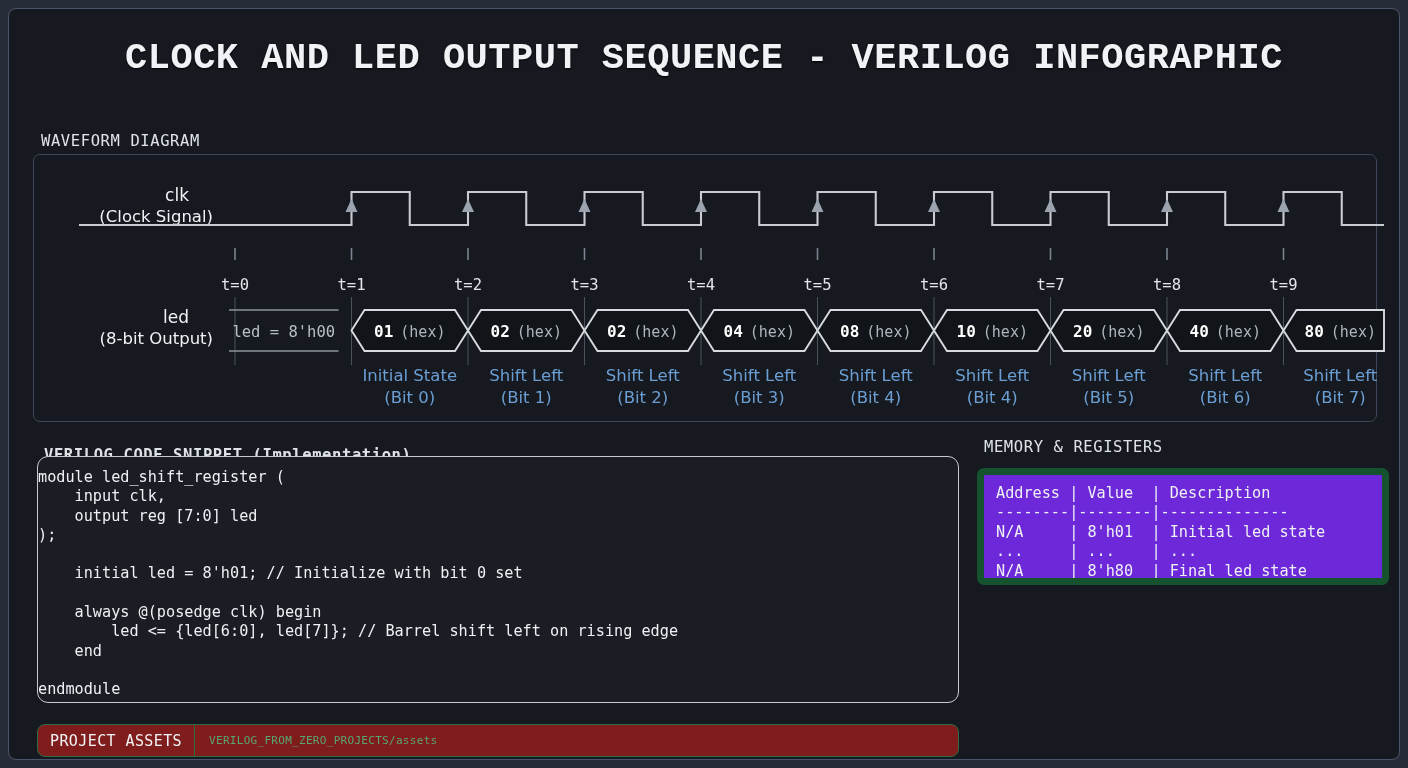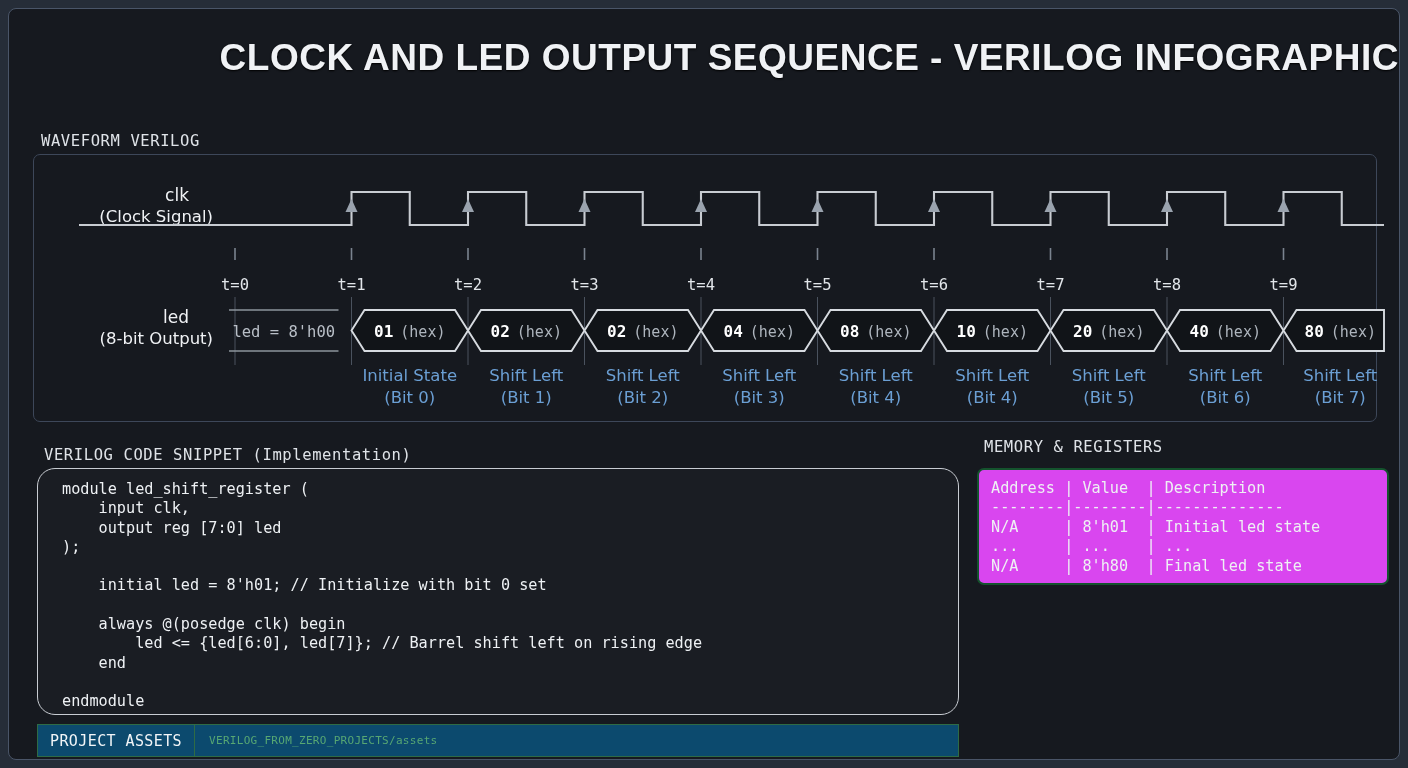--- a/index.html
+++ b/index.html
@@ -13,23 +13,23 @@
   #root {
     position: absolute;
     left: 8px; top: 8px;
     width: 1392px; height: 752px;
     background: #16191f;
     border: 1px solid #4a5568;
     border-radius: 8px;
     overflow: hidden;
   }
   #title {
-    text-align: right;
+    text-align: center;
     color: #f0f2f5;
-    font-family: Liberation Sans, sans-serif;
+    font-family: Liberation Mono, monospace;
     font-weight: bold;
     font-size: 37px;
     letter-spacing: 0.5px;
     margin-top: 28px;
     text-shadow: 0 1px 2px #000;
   }
   .section-label {
     color: #dfe3e8;
     font-family: "DejaVu Sans Mono", monospace;
     font-size: 15.5px;
@@ -41,65 +41,65 @@
     position: absolute;
     left: 24px; top: 145px;
     width: 1344px; height: 268px;
     border: 1px solid #3d4759;
     border-radius: 7px;
     background: #16191f;
     padding-left: 20px;
   }
   #wave-svg { display: block; }
   
-  #code-label { position: absolute; left: 35px; top: 437px; }
+  #code-label { position: absolute; left: 35px; top: 437px; font-weight: bold; }
   #code-panel {
     position: absolute;
-    left: 28px; top: 459px;
+    left: 28px; top: 447px;
     width: 922px; height: 247px;
     border: 1px solid #c8ccd2;
-    border-radius: 18px;
+    border-radius: 11px;
     background: #1a1d23;
-    padding: 11px 24px;
+    padding: 11px 0;
     overflow: hidden;
   }
   #code-pre {
     color: #eef1f4;
     font-family: "DejaVu Sans Mono", monospace;
     font-size: 15.2px;
     line-height: 19.3px;
     white-space: pre;
   }
   
   #mem-label { position: absolute; left: 975px; top: 429px; }
   #mem-panel {
     position: absolute;
     left: 968px; top: 459px;
     width: 412px; height: 117px;
-    border: 2px solid #14532d;
+    border: 7px solid #14532d;
     border-radius: 7px;
-    background: #d946ef;
+    background: #6d28d9;
     padding: 9px 12px;
     overflow: hidden;
   }
   #mem-pre {
     color: #eef1f4;
     font-family: "DejaVu Sans Mono", monospace;
     font-size: 15.2px;
     line-height: 19.4px;
     white-space: pre;
   }
   
   #assets-bar {
     position: absolute;
     left: 28px; top: 715px;
     width: 922px; height: 33px;
     border: 1px solid #2f6b45;
-    border-radius: 0;
-    background: #0c4a6e;
+    border-radius: 8px;
+    background: #7f1d1d;
     display: flex;
     align-items: center;
   }
   #assets-title {
     color: #f2f5f7;
     font-size: 15px;
     font-family: "DejaVu Sans Mono", monospace;
     padding: 0 12px;
     letter-spacing: 0.4px;
   }
@@ -114,21 +114,21 @@
   text { font-family: "DejaVu Sans Mono", monospace; }
   text.sans { font-family: "DejaVu Sans", sans-serif; }
 </style>
 </head>
 <body>
 
 <div id="root">
 
   <div id="title">CLOCK AND LED OUTPUT SEQUENCE - VERILOG INFOGRAPHIC</div>
 
-  <div id="wave-label" class="section-label">WAVEFORM VERILOG</div>
+  <div id="wave-label" class="section-label">WAVEFORM DIAGRAM</div>
 
   <div id="wave-panel">
     <svg id="wave-svg" width="1342" height="266" viewBox="0 0 1342 266">
         <text x="135" y="46" fill="#f0f2f5" font-size="17" text-anchor="end" class="sans">clk</text>
         <text x="159" y="67" fill="#f0f2f5" font-size="16.5" text-anchor="end" class="sans">(Clock Signal)</text>
         <text x="135" y="168" fill="#f0f2f5" font-size="17" text-anchor="end" class="sans">led</text>
         <text x="159" y="189" fill="#f0f2f5" font-size="16.5" text-anchor="end" class="sans">(8-bit Output)</text>
         <path d="M 25 70 L 181 70 L 297.5 70 L 297.5 37 L 355.75 37 L 355.75 70 L 414 70 L 414 37 L 472.25 37 L 472.25 70 L 530.5 70 L 530.5 37 L 588.75 37 L 588.75 70 L 647 70 L 647 37 L 705.25 37 L 705.25 70 L 763.5 70 L 763.5 37 L 821.75 37 L 821.75 70 L 880 70 L 880 37 L 938.25 37 L 938.25 70 L 996.5 70 L 996.5 37 L 1054.75 37 L 1054.75 70 L 1113 70 L 1113 37 L 1171.25 37 L 1171.25 70 L 1229.5 70 L 1229.5 37 L 1287.75 37 L 1287.75 70 L 1330 70" fill="none" stroke="#c8ccd2" stroke-width="2.1"></path>
         <path d="M 297.5 44 L 291.5 57 L 303.5 57 Z" fill="#9aa3ae"></path>
         <path d="M 414 44 L 408 57 L 420 57 Z" fill="#9aa3ae"></path>

